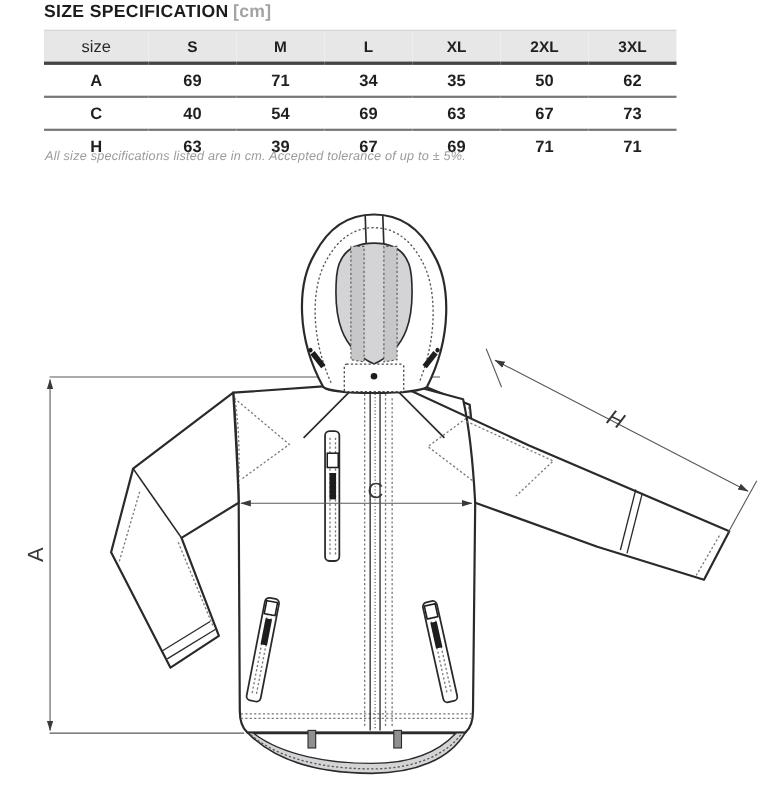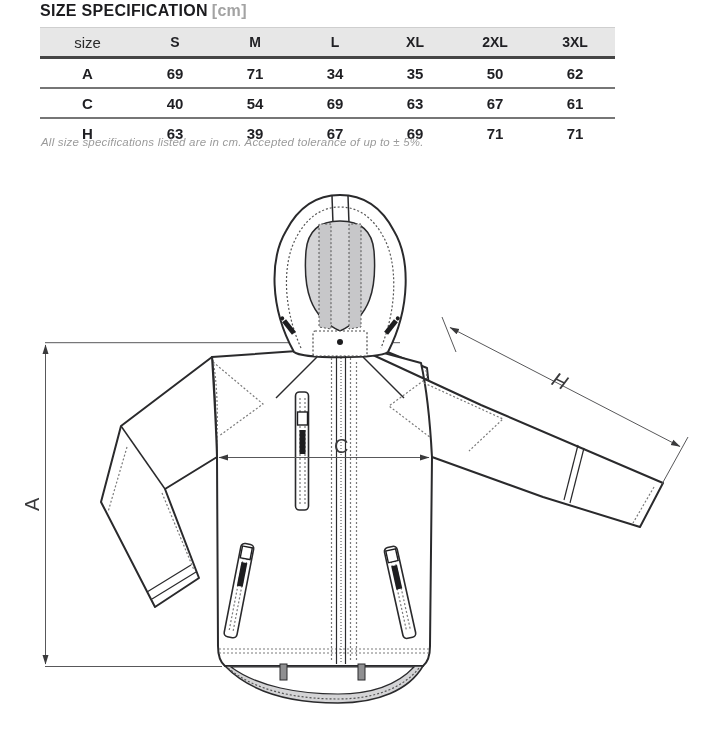--- a/index.html
+++ b/index.html
@@ -70,21 +70,21 @@
         <td>50</td>
         <td>62</td>
       </tr>
       <tr>
         <td>C</td>
         <td>40</td>
         <td>54</td>
         <td>69</td>
         <td>63</td>
         <td>67</td>
-        <td>61</td>
+        <td>73</td>
       </tr>
       <tr>
         <td>H</td>
         <td>63</td>
         <td>39</td>
         <td>67</td>
         <td>69</td>
         <td>71</td>
         <td>71</td>
       </tr>

